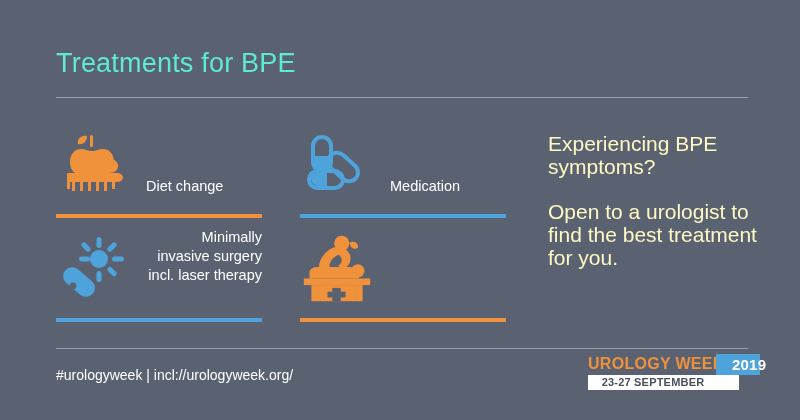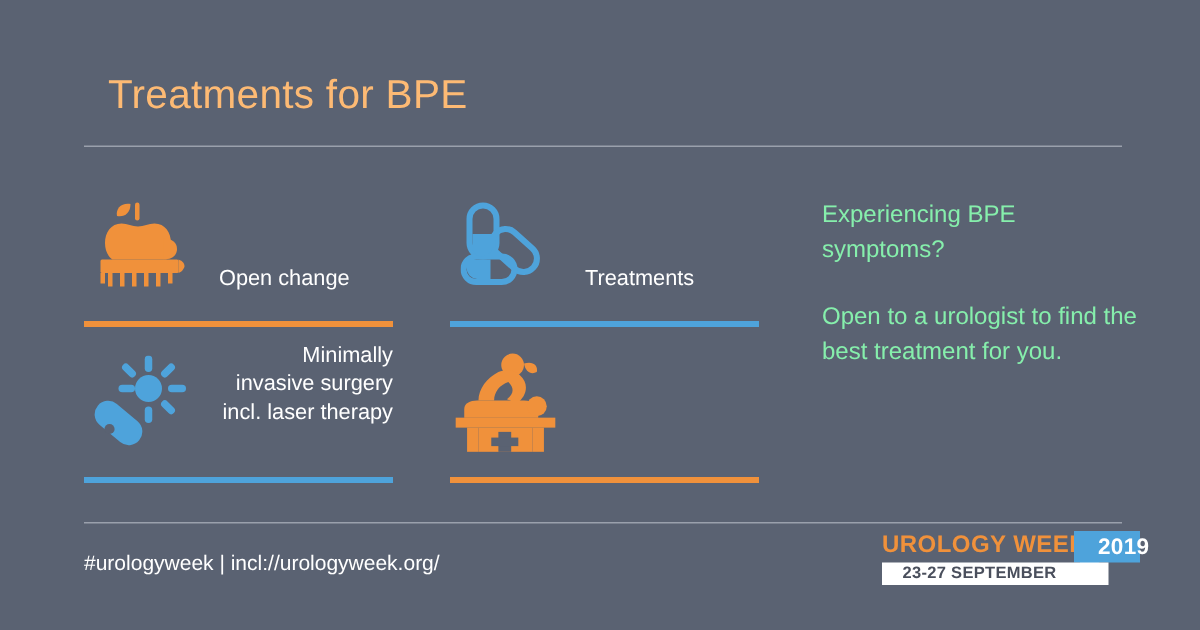--- a/index.html
+++ b/index.html
@@ -18,25 +18,25 @@
     position: relative;
     width: 800px;
     height: 420px;
     background: #5a6272;
     box-sizing: border-box;
   }
 
   
   .title {
     position: absolute;
-    left: 72px;
+    left: 56px;
     top: 48px;
     font-size: 27px;
     font-weight: 400;
-    color: #fdba74;
+    color: #5eead4;
     letter-spacing: 0.2px;
     white-space: nowrap;
   }
   .title-rule {
     position: absolute;
     left: 56px;
     top: 97px;
     width: 692px;
     height: 1px;
     background: #9aa0ac;
@@ -105,22 +105,22 @@
 
   
   .cta {
     position: absolute;
     left: 548px;
     top: 132px;
     width: 215px;
   }
   .cta p {
     margin: 0;
-    color: #86efac;
-    font-size: 16px;
+    color: #fef9c3;
+    font-size: 21px;
     line-height: 23px;
     font-weight: 400;
   }
   .cta p.second { margin-top: 22px; }
 
   
   .footer-rule {
     position: absolute;
     left: 56px;
     top: 348px;
@@ -245,21 +245,21 @@
               <rect x="10" y="50" width="3" height="9"></rect>
               <rect x="18" y="50" width="3" height="9"></rect>
               <rect x="26" y="50" width="3" height="9"></rect>
               <rect x="34" y="50" width="3" height="9"></rect>
               <rect x="42" y="50" width="3" height="9"></rect>
               <rect x="5" y="50" width="3" height="7"></rect>
               <rect x="50" y="50" width="3" height="7"></rect>
             </g>
           </svg>
         </div>
-        <div class="cell-label">Open change</div>
+        <div class="cell-label">Diet change</div>
         <div class="cell-rule rule-orange"></div>
       </div>
     </div>
 
     <div class="cell c1">
       <div class="cell-inner">
         <div class="icon-wrap">
           <svg width="60" height="58" viewBox="0 0 60 58" aria-hidden="true">
             <g fill="none" stroke="#4ea3db" stroke-width="4">
 
@@ -275,21 +275,21 @@
               <path d="M4 40 L20 40 L20 53 L11 53 A7.5 7.5 0 0 1 4 46 Z"></path>
               <path d="M32 25 L44 36 L37 45 L26 34 Z" opacity="0"></path>
             </g>
 
             <path d="M30.5 20.5 L43 33 L34.5 43 L22.5 31.5 Z" fill="#4ea3db" opacity="0"></path>
             <g fill="#4ea3db">
               <path d="M26.5 28.5 L37 18 A9 9 0 0 1 46 31 L38 40 Z" opacity="0"></path>
             </g>
           </svg>
         </div>
-        <div class="cell-label">Treatments</div>
+        <div class="cell-label">Medication</div>
         <div class="cell-rule rule-blue"></div>
       </div>
     </div>
 
     <div class="cell c2">
       <div class="cell-inner">
         <div class="icon-wrap">
           <svg width="64" height="62" viewBox="0 0 64 62" aria-hidden="true">
             <g fill="#4ea3db">
 

